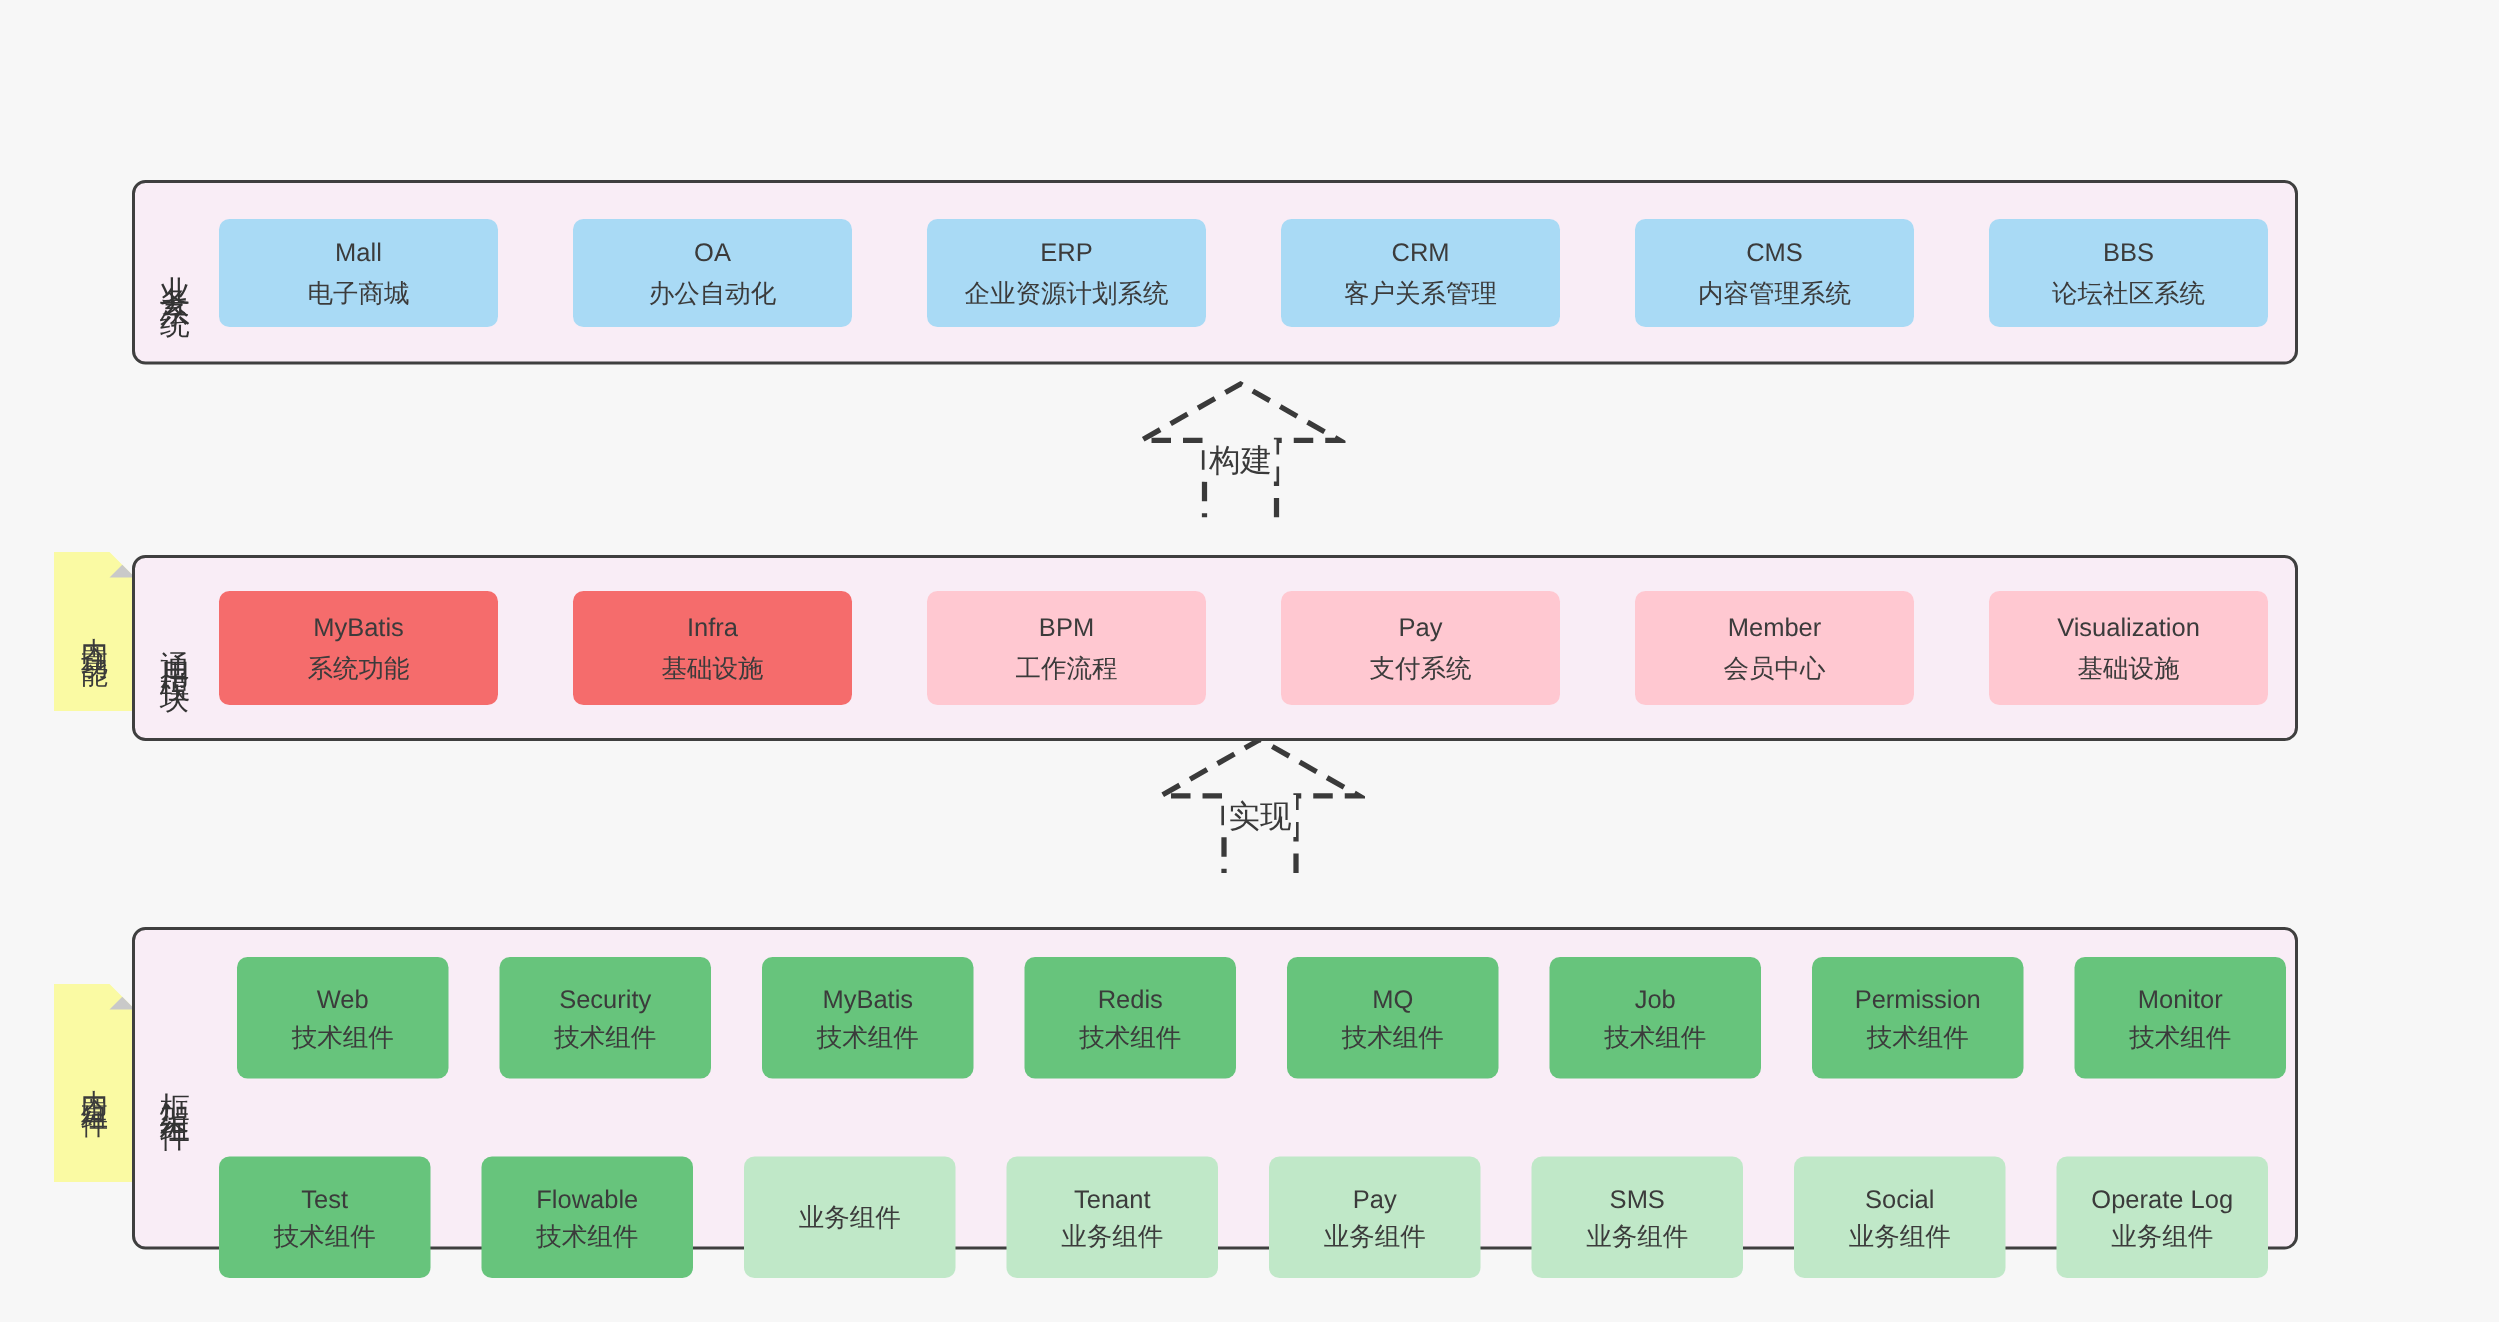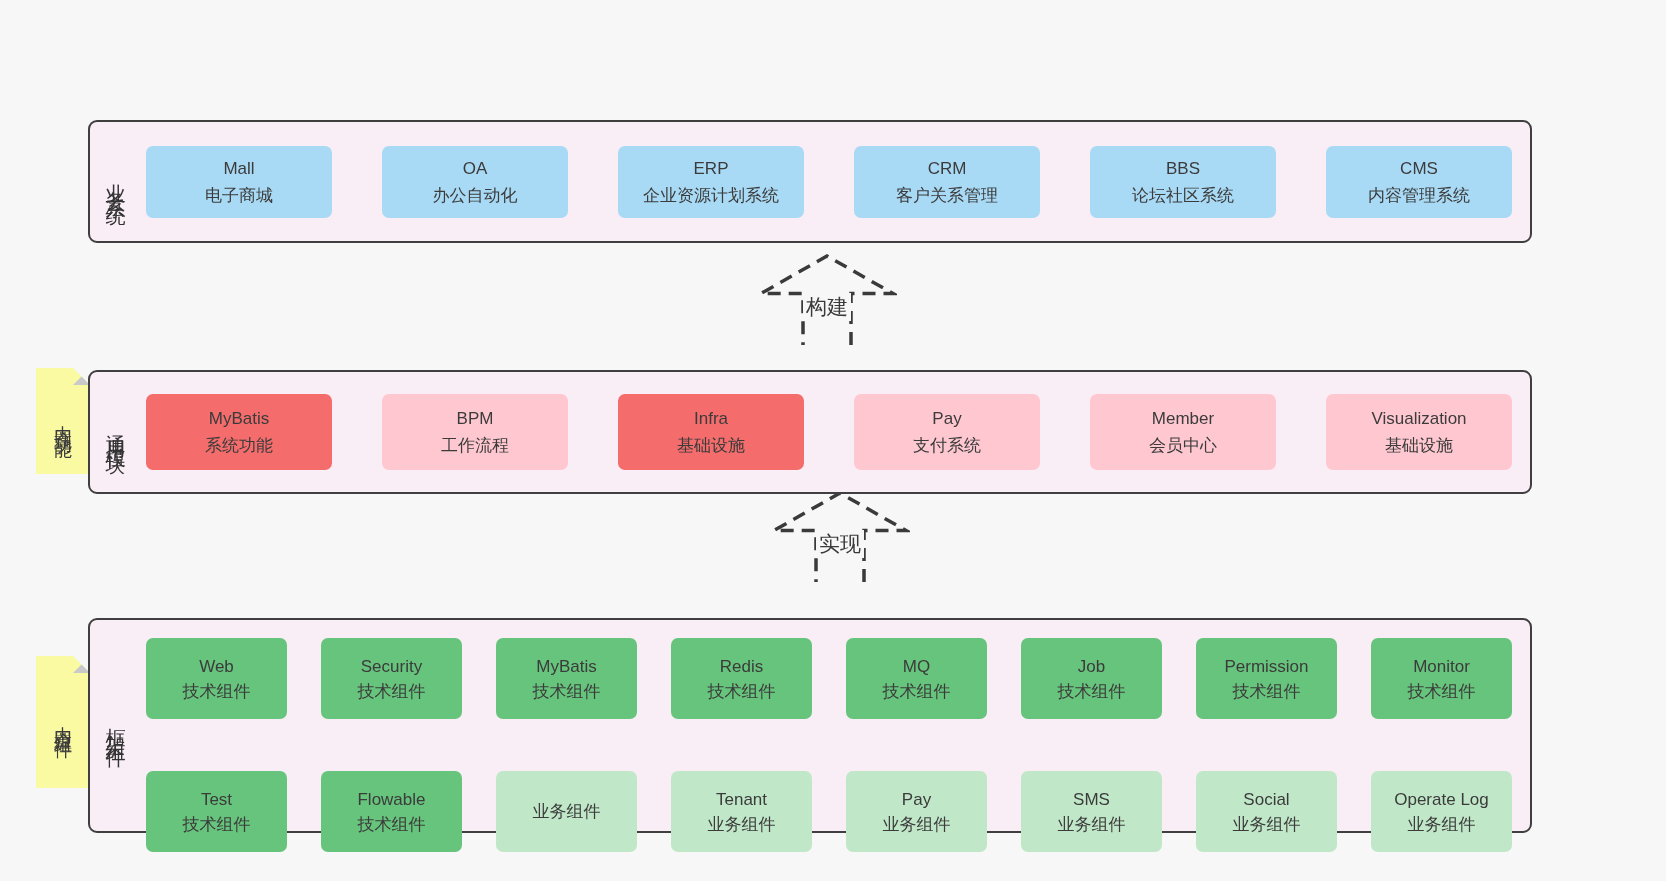--- a/index.html
+++ b/index.html
@@ -20,21 +20,21 @@
   .panel-label {
     position:absolute; left:13px; top:50%; transform:translateY(-50%);
     writing-mode:vertical-rl; text-orientation:upright;
     font-size:20px; letter-spacing:7px; color:#333; white-space:nowrap;
   }
   .row { position:absolute; left:56px; display:flex; }
   .row-6 { gap:50px; }
   .row-8 { gap:34px; }
   #panel-business .row { top:24px; }
   #panel-modules  .row { top:22px; }
-  #panel-components .row-1 { top:18px; }
+  #panel-components .row-1 { top:18px;margin-left:12px; }
   #panel-components .row-2 { top:123px;margin-top:28px; }
 
   .node {
     display:flex; flex-direction:column; align-items:center; justify-content:center;
     text-align:center; border-radius:7px; box-sizing:border-box;
     font-size:17px; line-height:27px; color:#3b3b3b;
   }
   .w186 { width:186px; height:72px; }
   .h76  { height:76px; }
   .w141 { width:141px; height:81px; line-height:25px; padding:0 9px; }
@@ -88,26 +88,26 @@
       </div>
       <div class="node w186 node-blue">
         <span class="en">ERP</span>
         <span class="zh">企业资源计划系统</span>
       </div>
       <div class="node w186 node-blue">
         <span class="en">CRM</span>
         <span class="zh">客户关系管理</span>
       </div>
       <div class="node w186 node-blue">
+        <span class="en">CMS</span>
+        <span class="zh">内容管理系统</span>
+      </div>
+      <div class="node w186 node-blue">
         <span class="en">BBS</span>
         <span class="zh">论坛社区系统</span>
-      </div>
-      <div class="node w186 node-blue">
-        <span class="en">CMS</span>
-        <span class="zh">内容管理系统</span>
       </div>
     </div>
   </div>
 
   <div class="arrow" id="arrow-build">
     <svg width="140" height="92" viewBox="0 0 140 92">
       <path d="M94 92 L94 40.5 L136 40.5 L70 3 L4 40.5 L46 40.5 L46 92" fill="none" stroke="#3a3a3a" stroke-width="3.5" stroke-dasharray="13 8"></path>
     </svg>
     <span class="arrow-label">构建</span>
   </div>
@@ -116,27 +116,27 @@
     <span class="note-fold"></span>
     <span class="note-text">内置功能</span>
   </div>
   <div class="panel" id="panel-modules">
     <div class="panel-label">通用模块</div>
     <div class="row row-6">
       <div class="node w186 h76 node-red">
         <span class="en">MyBatis</span>
         <span class="zh">系统功能</span>
       </div>
-      <div class="node w186 h76 node-pink">
-        <span class="en">BPM</span>
-        <span class="zh">工作流程</span>
-      </div>
       <div class="node w186 h76 node-red">
         <span class="en">Infra</span>
         <span class="zh">基础设施</span>
+      </div>
+      <div class="node w186 h76 node-pink">
+        <span class="en">BPM</span>
+        <span class="zh">工作流程</span>
       </div>
       <div class="node w186 h76 node-pink">
         <span class="en">Pay</span>
         <span class="zh">支付系统</span>
       </div>
       <div class="node w186 h76 node-pink">
         <span class="en">Member</span>
         <span class="zh">会员中心</span>
       </div>
       <div class="node w186 h76 node-pink">

